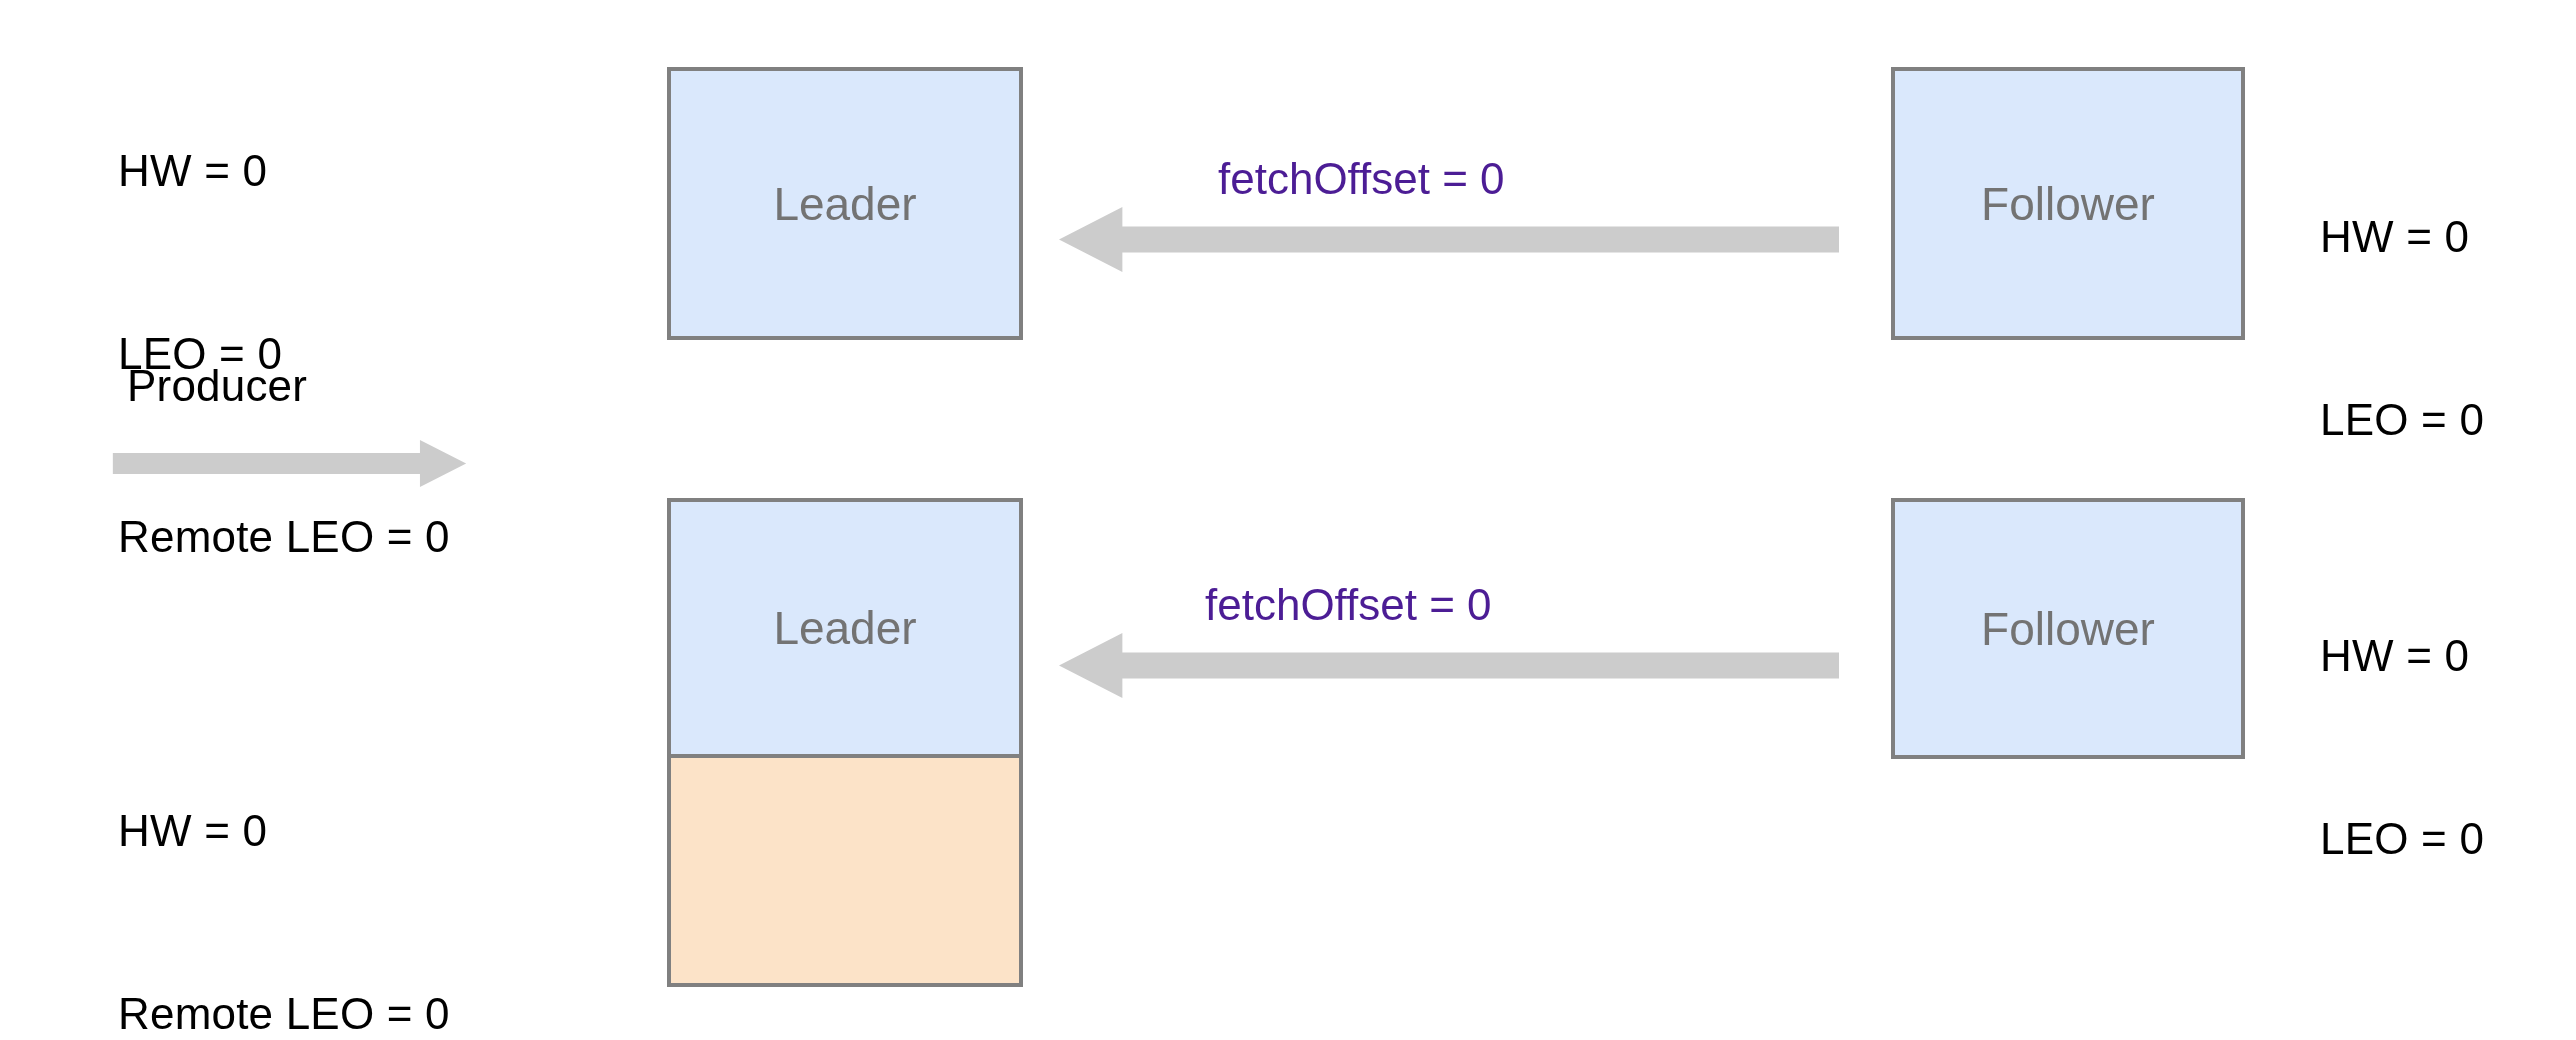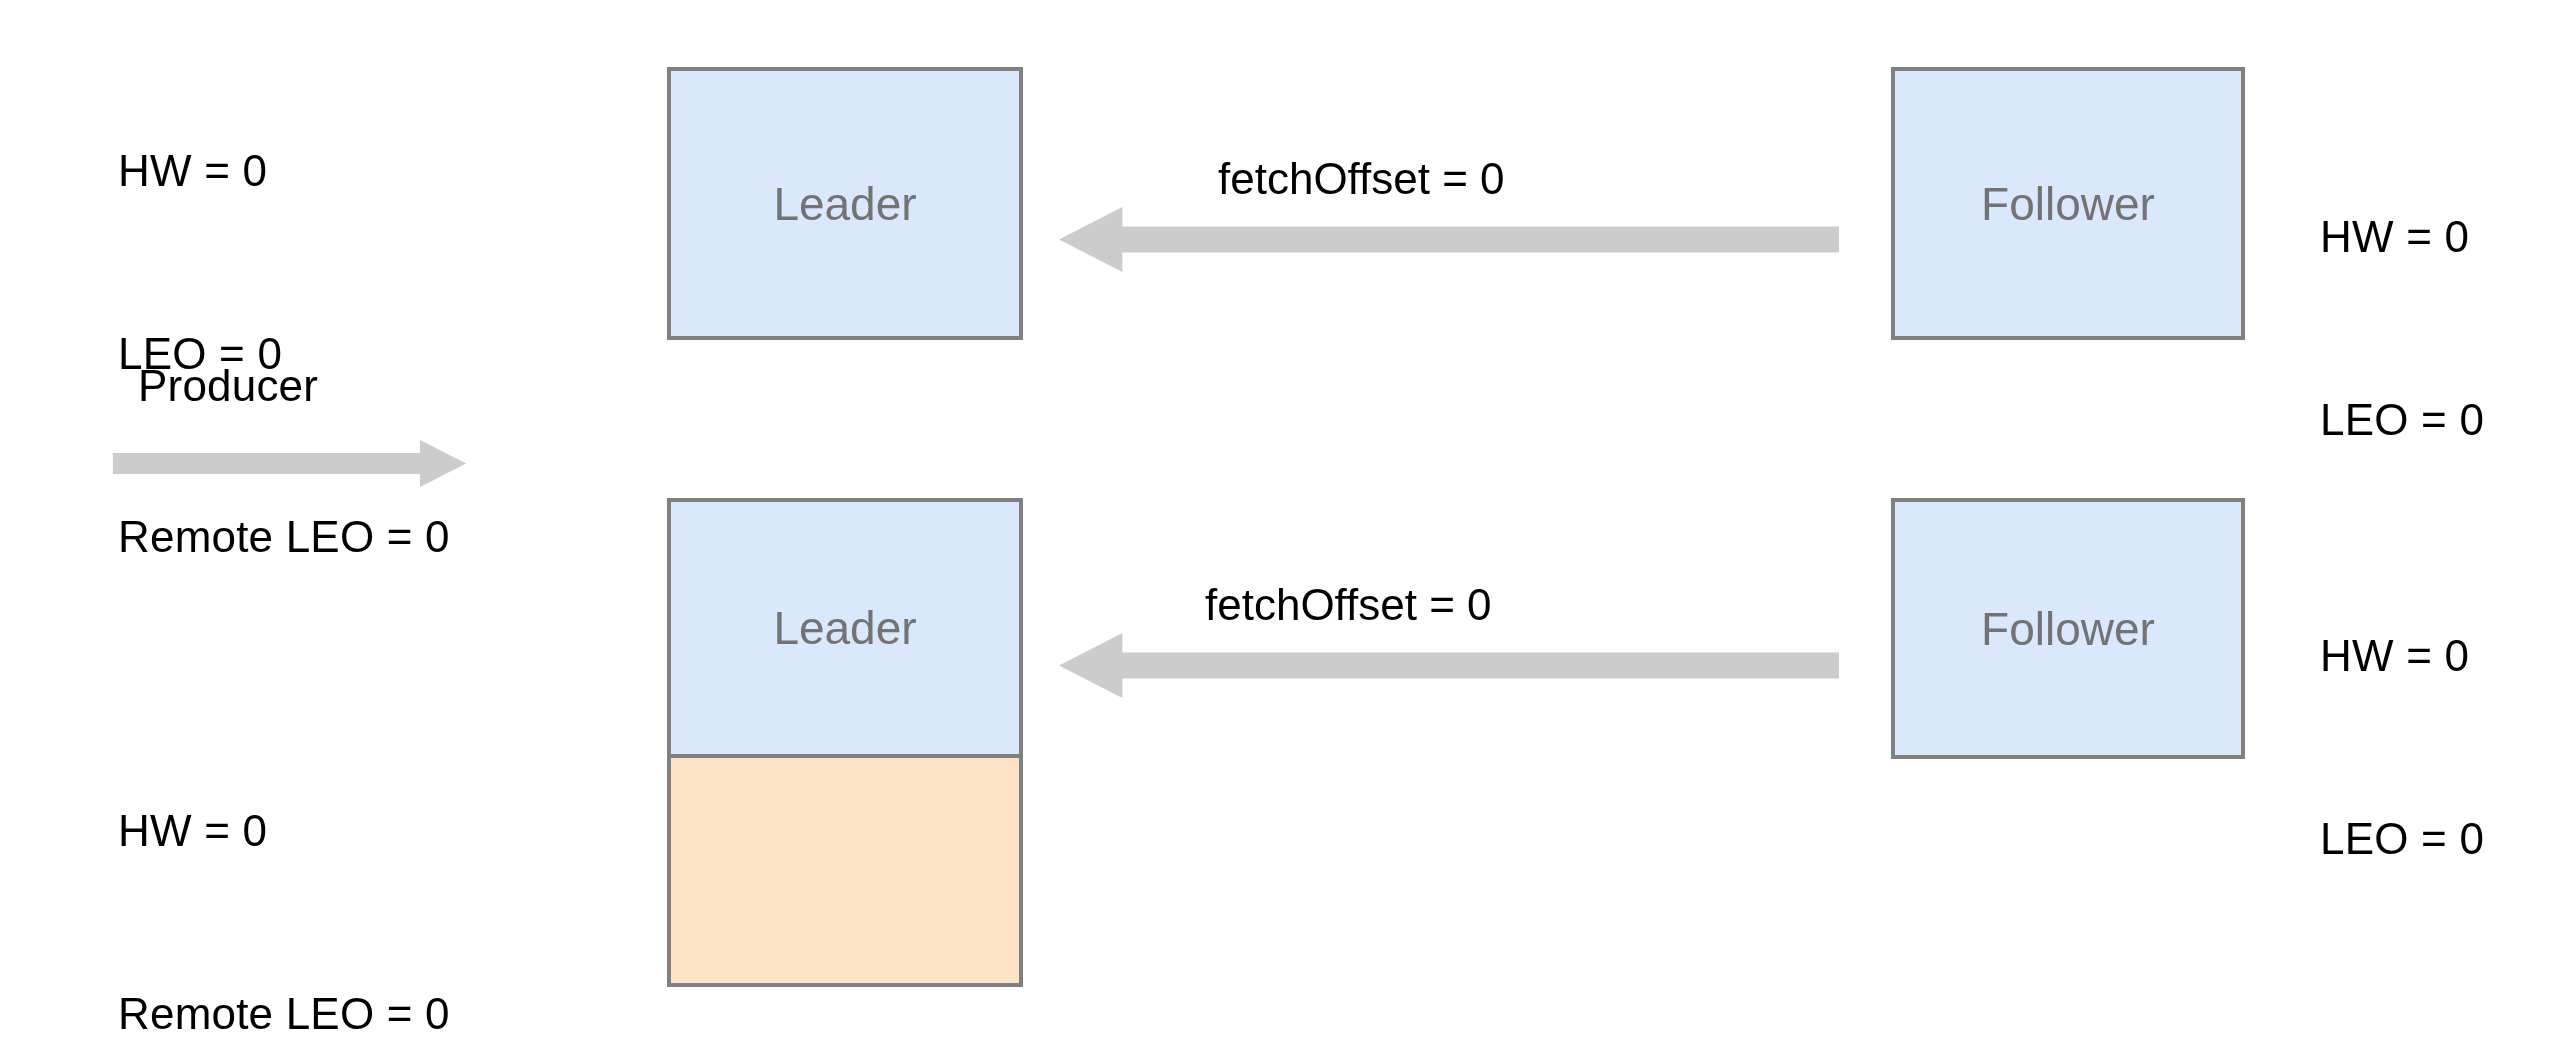--- a/index.html
+++ b/index.html
@@ -80,21 +80,21 @@
   
   .arrow {
     position: absolute;
   }
   .arrow svg { display: block; }
 
   .arrow-label {
     position: absolute;
     font-size: 44px;
     line-height: 1;
-    color: #000000;
+    color: #4c1d95;
     white-space: pre;
     text-align: center;
   }
 </style>
 </head>
 <body>
 
 <div id="canvas">
 
   <div class="text-block" style="left:82px; top:18px;">
@@ -117,21 +117,21 @@
 
   <div class="node-box" style="left:1855px; top:67px; width:354px; height:273px;">
     <span class="node-label">Follower</span>
   </div>
 
   <div class="text-block" style="left:2284px; top:84px;">
     <span class="text-line">HW = 0</span>
     <span class="text-line">LEO = 0</span>
   </div>
 
-  <div class="text-block" style="left:102px; top:355px;">Producer</div>
+  <div class="text-block" style="left:91px; top:355px;">Producer</div>
 
   <div class="arrow" style="left:75px; top:440px; width:357px; height:47px;">
     <svg width="357" height="47" viewBox="0 0 436 58" xmlns="http://www.w3.org/2000/svg">
       <polygon points="0,16 379,16 379,0 436,29 379,58 379,42 0,42" fill="#cccccc"></polygon>
     </svg>
   </div>
 
   <div class="text-block" style="left:82px; top:678px;">
     <span class="text-line">HW = 0</span>
     <span class="text-line">Remote LEO = 0</span>

